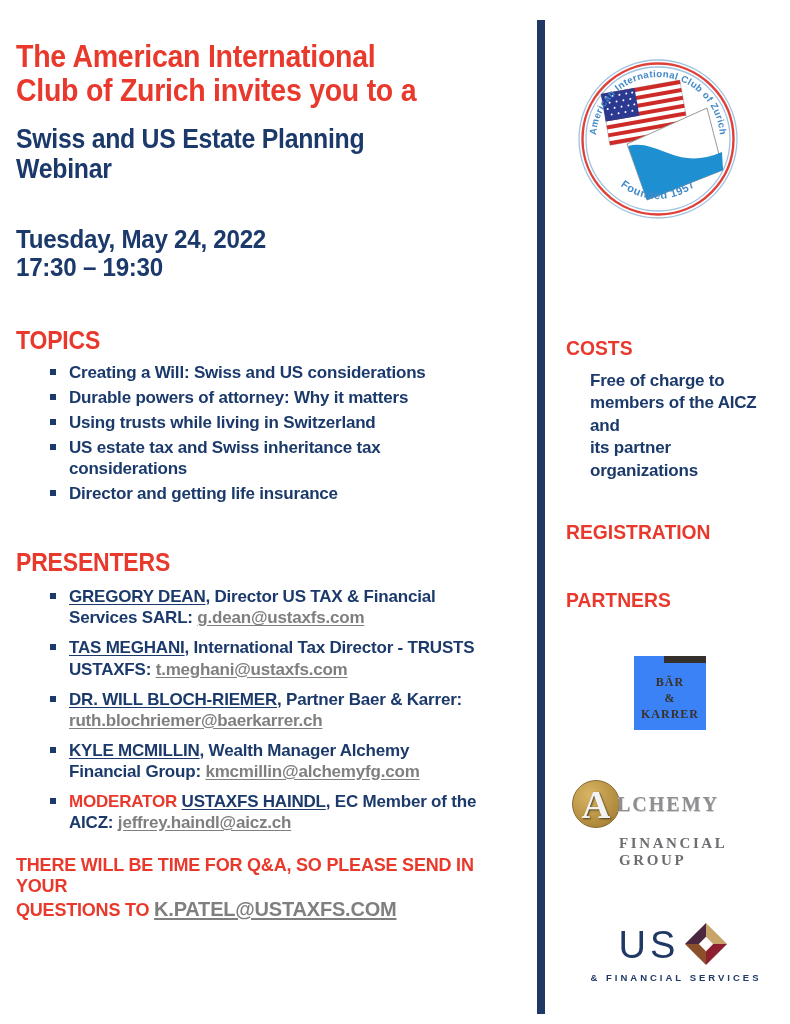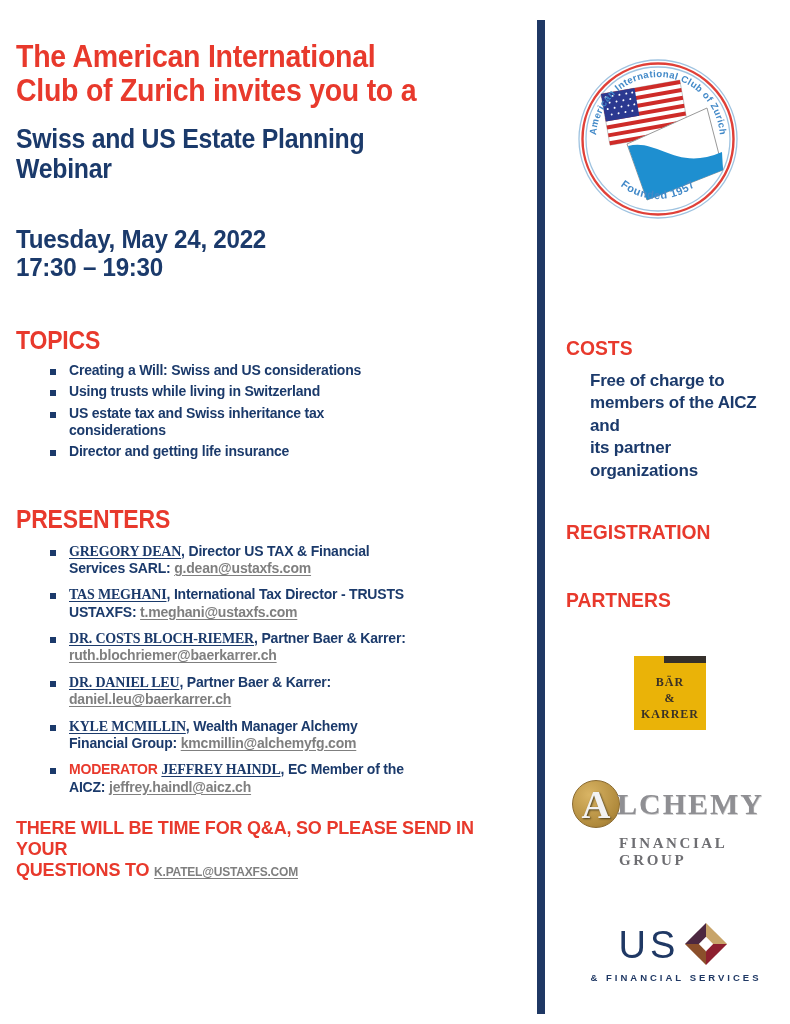--- a/index.html
+++ b/index.html
@@ -10,59 +10,59 @@
   .pre{white-space:pre-line;}
   .head-red{font-size:31px;line-height:1.1;color:#E8392C;letter-spacing:-0.3px;
             transform:scaleX(0.92);transform-origin:left top;margin:0;}
   .head-navy{font-size:27px;line-height:1.12;color:#1B3A6B;letter-spacing:-0.3px;
             transform:scaleX(0.92);transform-origin:left top;margin:16px 0 0 0;}
   .datetime{font-size:26px;line-height:1.1;color:#1B3A6B;letter-spacing:-0.3px;
             transform:scaleX(0.93);transform-origin:left top;margin-top:40px;}
   .sec-head{font-size:25px;color:#E8392C;margin-top:44px;letter-spacing:-0.2px;
             transform:scaleX(0.92);transform-origin:left top;}
   ul.blist{list-style:none;margin:7px 0 0 0;padding:0 0 0 32px;color:#1B3A6B;}
-  ul.blist li{position:relative;padding-left:21px;font-size:14px;line-height:1.24;
+  ul.blist li{position:relative;padding-left:21px;font-size:17px;line-height:1.24;
               letter-spacing:-0.2px;white-space:pre-line;}
   ul.topics{width:412px;}
   ul.topics li{margin-bottom:4px;}
   ul.plist{width:434px;margin-top:9px;}
   ul.plist li{margin-bottom:9px;}
   .sq{position:absolute;left:2px;top:7px;width:6px;height:6px;background:#1B3A6B;}
-  .pname{text-decoration:underline;text-underline-offset:2px;font-family:Liberation Serif, serif;}
+  .pname{text-decoration:underline;text-underline-offset:2px;}
   .modp{color:#E8392C;}
   .email{color:#7F7F7F;text-decoration:underline;text-underline-offset:2px;font-weight:bold;cursor:pointer;}
   .footer{margin-top:22px;width:492px;font-size:18px;line-height:1.18;color:#E8392C;
           letter-spacing:-0.2px;white-space:pre-line;}
-  .footer .email{font-size:12px;}
+  .footer .email{font-size:20px;}
   
   .divider{position:absolute;left:537px;top:20px;width:8px;height:994px;background:#1F3864;}
   
   .right{position:absolute;left:566px;top:44px;width:216px;}
   .r-head{font-size:21px;color:#E8392C;transform:scaleX(0.92);transform-origin:left top;}
   .r-body{font-size:17px;line-height:1.32;color:#1B3A6B;margin-top:10px;letter-spacing:-0.2px;
           white-space:pre-line;margin-left:24px;}
   .mt-costs{margin-top:102px;}
   .mt-reg{margin-top:38px;}
   .mt-part{margin-top:44px;}
   .aicz-svg{margin-left:6px;display:block;}
   
-  .baer{position:relative;width:72px;height:74px;background:#eab308;margin:44px 0 0 68px;
+  .baer{position:relative;width:72px;height:74px;background:#3b82f6;margin:44px 0 0 68px;
         font-family:"Liberation Serif",serif;}
   .baer-bar{position:absolute;top:0;right:0;width:58%;height:7px;background:#35302B;}
   .baer-text{position:absolute;bottom:8px;left:0;width:100%;text-align:center;color:#3A3126;
              font-size:12px;letter-spacing:1px;line-height:1.35;font-weight:bold;}
   
   .alchemy{margin:50px 0 0 6px;width:200px;}
   .al-row{display:flex;align-items:center;}
   .a-badge{width:46px;height:46px;border-radius:50%;flex:0 0 46px;
            background:radial-gradient(circle at 35% 30%,#D9B464,#B08A3C 70%,#8F6C2C);
            border:1px solid #8a6a30;display:flex;align-items:center;justify-content:center;
            font-family:"Liberation Serif",serif;font-size:40px;color:#F2F2F2;
            text-shadow:1px 1px 2px #4a3c1a;}
-  .a-rest{font-family:"Liberation Serif",serif;font-size:30px;color:#8F8F93;
+  .a-rest{font-family:"Liberation Serif",serif;font-size:20px;color:#8F8F93;
           letter-spacing:2px;margin-left:-3px;text-shadow:0.5px 0.5px 0 #cfcfcf;}
   .a-sub{font-family:"Liberation Serif",serif;font-size:15px;color:#6E6E72;
          letter-spacing:2.6px;margin:7px 0 0 47px;}
   
   .ustax{margin:52px 0 0 12px;width:196px;}
   .ustax-row{display:flex;align-items:flex-end;justify-content:center;}
   .ustax-word{font-family:"Liberation Sans",sans-serif;font-weight:normal;font-size:38px;
               color:#1F3864;letter-spacing:4px;}
   .pinwheel{margin:0 4px;}
   .ustax-sub{margin-top:5px;text-align:center;font-size:9.5px;letter-spacing:3px;color:#1F3864;
@@ -77,39 +77,38 @@
     <div class="head-red pre">The American International
 Club of Zurich invites you to a</div>
     <div class="head-navy pre">Swiss and US Estate Planning
 Webinar</div>
     <div class="datetime pre">Tuesday, May 24, 2022
 17:30 – 19:30</div>
 
     <div class="sec-head">TOPICS</div>
     <ul class="blist topics">
       <li><span class="sq"></span><span>Creating a Will: Swiss and US considerations</span></li>
+      <li><span class="sq"></span><span>Durable powers of attorney: Why it matters</span></li>
       <li><span class="sq"></span><span>Using trusts while living in Switzerland</span></li>
       <li><span class="sq"></span><span>US estate tax and Swiss inheritance tax
 considerations</span></li>
       <li><span class="sq"></span><span>Director and getting life insurance</span></li>
     </ul>
 
     <div class="sec-head">PRESENTERS</div>
     <ul class="blist plist">
       <li><span class="sq"></span><span class="pname">GREGORY DEAN</span><span>, Director US TAX &amp; Financial
 Services SARL: </span><a class="email">g.dean@ustaxfs.com</a></li>
       <li><span class="sq"></span><span class="pname">TAS MEGHANI</span><span>, International Tax Director - TRUSTS
 USTAXFS:  </span><a class="email">t.meghani@ustaxfs.com</a></li>
-      <li><span class="sq"></span><span class="pname">DR. COSTS BLOCH-RIEMER</span><span>, Partner Baer &amp; Karrer:
+      <li><span class="sq"></span><span class="pname">DR. WILL BLOCH-RIEMER</span><span>, Partner Baer &amp; Karrer:
 </span><a class="email">ruth.blochriemer@baerkarrer.ch</a></li>
-      <li><span class="sq"></span><span class="pname">DR. DANIEL LEU</span><span>, Partner Baer &amp; Karrer:
-</span><a class="email">daniel.leu@baerkarrer.ch</a></li>
       <li><span class="sq"></span><span class="pname">KYLE MCMILLIN</span><span>, Wealth Manager Alchemy
 Financial Group: </span><a class="email">kmcmillin@alchemyfg.com</a></li>
-      <li><span class="sq"></span><span class="modp">MODERATOR </span><span class="pname">JEFFREY HAINDL</span><span>, EC Member of the
+      <li><span class="sq"></span><span class="modp">MODERATOR </span><span class="pname">USTAXFS HAINDL</span><span>, EC Member of the
 AICZ: </span><a class="email">jeffrey.haindl@aicz.ch</a></li>
     </ul>
 
     <div class="footer"><span>THERE WILL BE TIME FOR Q&amp;A, SO PLEASE SEND IN YOUR
 QUESTIONS TO </span><a class="email">K.PATEL@USTAXFS.COM</a></div>
   </div>
 
   <div class="divider"></div>
 
   <div class="right">

